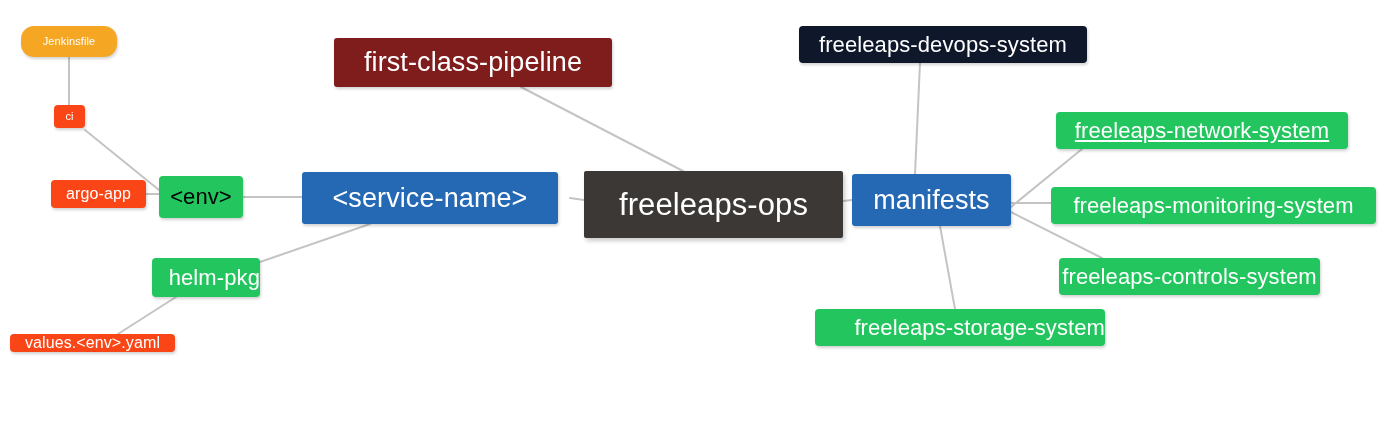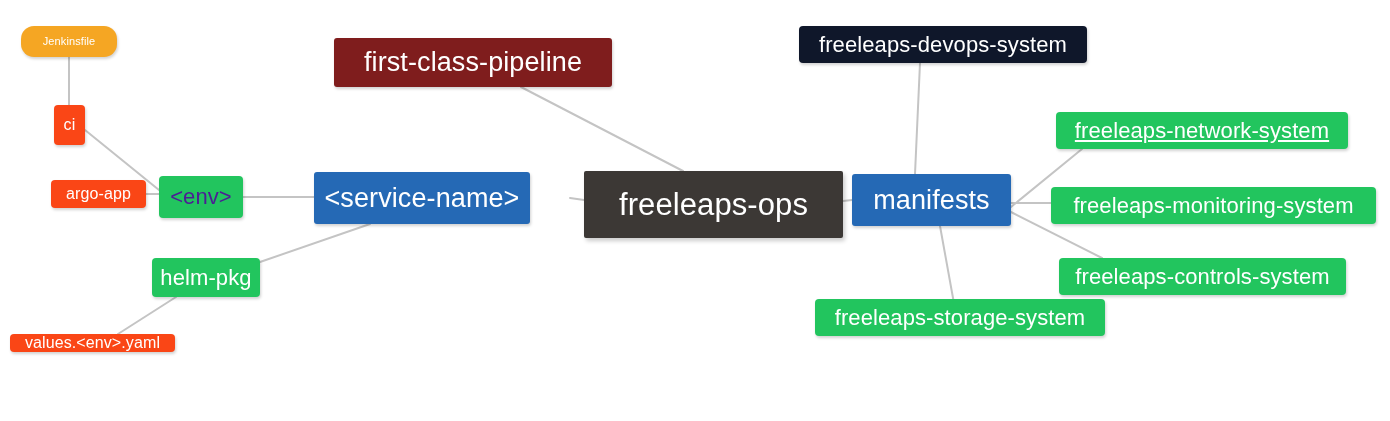--- a/index.html
+++ b/index.html
@@ -63,56 +63,56 @@
       <line x1="915" y1="174" x2="920" y2="63" stroke="#c4c4c4" stroke-width="2" stroke-linecap="round"></line>
       <line x1="1011" y1="207" x2="1082" y2="149" stroke="#c4c4c4" stroke-width="2" stroke-linecap="round"></line>
       <line x1="1011" y1="203" x2="1051" y2="203" stroke="#c4c4c4" stroke-width="2" stroke-linecap="round"></line>
       <line x1="1011" y1="212" x2="1102" y2="258" stroke="#c4c4c4" stroke-width="2" stroke-linecap="round"></line>
       <line x1="940" y1="226" x2="955" y2="309" stroke="#c4c4c4" stroke-width="2" stroke-linecap="round"></line>
     </svg>
   <div id="node-layer">
       <div class="node root" style="left: 584px; top: 171px; width: 259px; height: 67px; background: rgb(60, 56, 53); font-size: 31px; color: rgb(255, 255, 255);">
         <span>freeleaps-ops</span>
       </div>
-      <div class="node lvl1" style="left: 314px; top: 172px; width: 216px; height: 52px; background: rgb(37, 105, 181); font-size: 27px; color: rgb(255, 255, 255); text-align: center;">
+      <div class="node lvl1" style="left: 302px; top: 172px; width: 256px; height: 52px; background: rgb(37, 105, 181); font-size: 27px; color: rgb(255, 255, 255); text-align: center;">
         <span>&lt;service-name&gt;</span>
       </div>
       <div class="node lvl1" style="left: 314px; top: 38px; width: 278px; height: 49px; background: #7f1d1d; font-size: 27px; color: rgb(255, 255, 255); margin-left: 20px;">
         <span>first-class-pipeline</span>
       </div>
       <div class="node lvl1" style="left: 852px; top: 174px; width: 159px; height: 52px; background: rgb(37, 105, 181); font-size: 27px; color: rgb(255, 255, 255);">
         <span>manifests</span>
       </div>
-      <div class="node lvl2" style="left: 159px; top: 176px; width: 84px; height: 42px; background: rgb(34, 197, 94); font-size: 22px; color: #4c1d95;">
+      <div class="node lvl2" style="left: 159px; top: 176px; width: 84px; height: 42px; background: rgb(34, 197, 94); font-size: 22px; color: #000000;">
         <span>&lt;env&gt;</span>
       </div>
-      <div class="node lvl2" style="left: 152px; top: 258px; width: 108px; height: 39px; background: rgb(34, 197, 94); font-size: 22px; color: rgb(255, 255, 255);">
+      <div class="node lvl2" style="left: 152px; top: 258px; width: 108px; height: 39px; background: rgb(34, 197, 94); font-size: 22px; color: rgb(255, 255, 255); justify-content: flex-end;">
         <span>helm-pkg</span>
       </div>
-      <div class="node lvl3" style="left: 54px; top: 105px; width: 31px; height: 40px; background: rgb(250, 70, 22); font-size: 16px; color: rgb(255, 255, 255);">
+      <div class="node lvl3" style="left: 54px; top: 105px; width: 31px; height: 23px; background: rgb(250, 70, 22); font-size: 11px; color: rgb(255, 255, 255);">
         <span>ci</span>
       </div>
       <div class="node lvl3" style="left: 31px; top: 180px; width: 95px; height: 28px; background: rgb(250, 70, 22); font-size: 16px; color: rgb(255, 255, 255); margin-left: 20px;">
         <span>argo-app</span>
       </div>
       <div class="node lvl4" style="left: 21px; top: 26px; width: 96px; height: 31px; background: rgb(245, 166, 35); font-size: 11px; color: rgb(255, 255, 255); border-radius: 13px;">
         <span>Jenkinsfile</span>
       </div>
       <div class="node lvl3" style="left: 10px; top: 334px; width: 165px; height: 18px; background: rgb(250, 70, 22); font-size: 16px; color: rgb(255, 255, 255);">
         <span>values.&lt;env&gt;.yaml</span>
       </div>
       <div class="node lvl2" style="left: 799px; top: 26px; width: 288px; height: 37px; background: #0f172a; font-size: 22px; color: rgb(255, 255, 255);">
         <span>freeleaps-devops-system</span>
       </div>
       <div class="node lvl2" style="left: 1056px; top: 112px; width: 292px; height: 37px; background: rgb(34, 197, 94); font-size: 22px; color: rgb(255, 255, 255); text-decoration: underline;">
         <span>freeleaps-network-system</span>
       </div>
       <div class="node lvl2" style="left: 1051px; top: 187px; width: 325px; height: 37px; background: rgb(34, 197, 94); font-size: 22px; color: rgb(255, 255, 255);">
         <span>freeleaps-monitoring-system</span>
       </div>
-      <div class="node lvl2" style="left: 1059px; top: 258px; width: 287px; height: 37px; background: rgb(34, 197, 94); font-size: 22px; color: rgb(255, 255, 255);">
+      <div class="node lvl2" style="left: 1059px; top: 258px; width: 261px; height: 37px; background: rgb(34, 197, 94); font-size: 22px; color: rgb(255, 255, 255);">
         <span>freeleaps-controls-system</span>
       </div>
-      <div class="node lvl2" style="left: 815px; top: 299px; width: 290px; height: 37px; background: rgb(34, 197, 94); font-size: 22px; color: rgb(255, 255, 255);">
+      <div class="node lvl2" style="left: 815px; top: 309px; width: 290px; height: 37px; background: rgb(34, 197, 94); font-size: 22px; color: rgb(255, 255, 255); justify-content: flex-end;">
         <span>freeleaps-storage-system</span>
       </div>
     </div>
 </div>
 
 </body></html>

